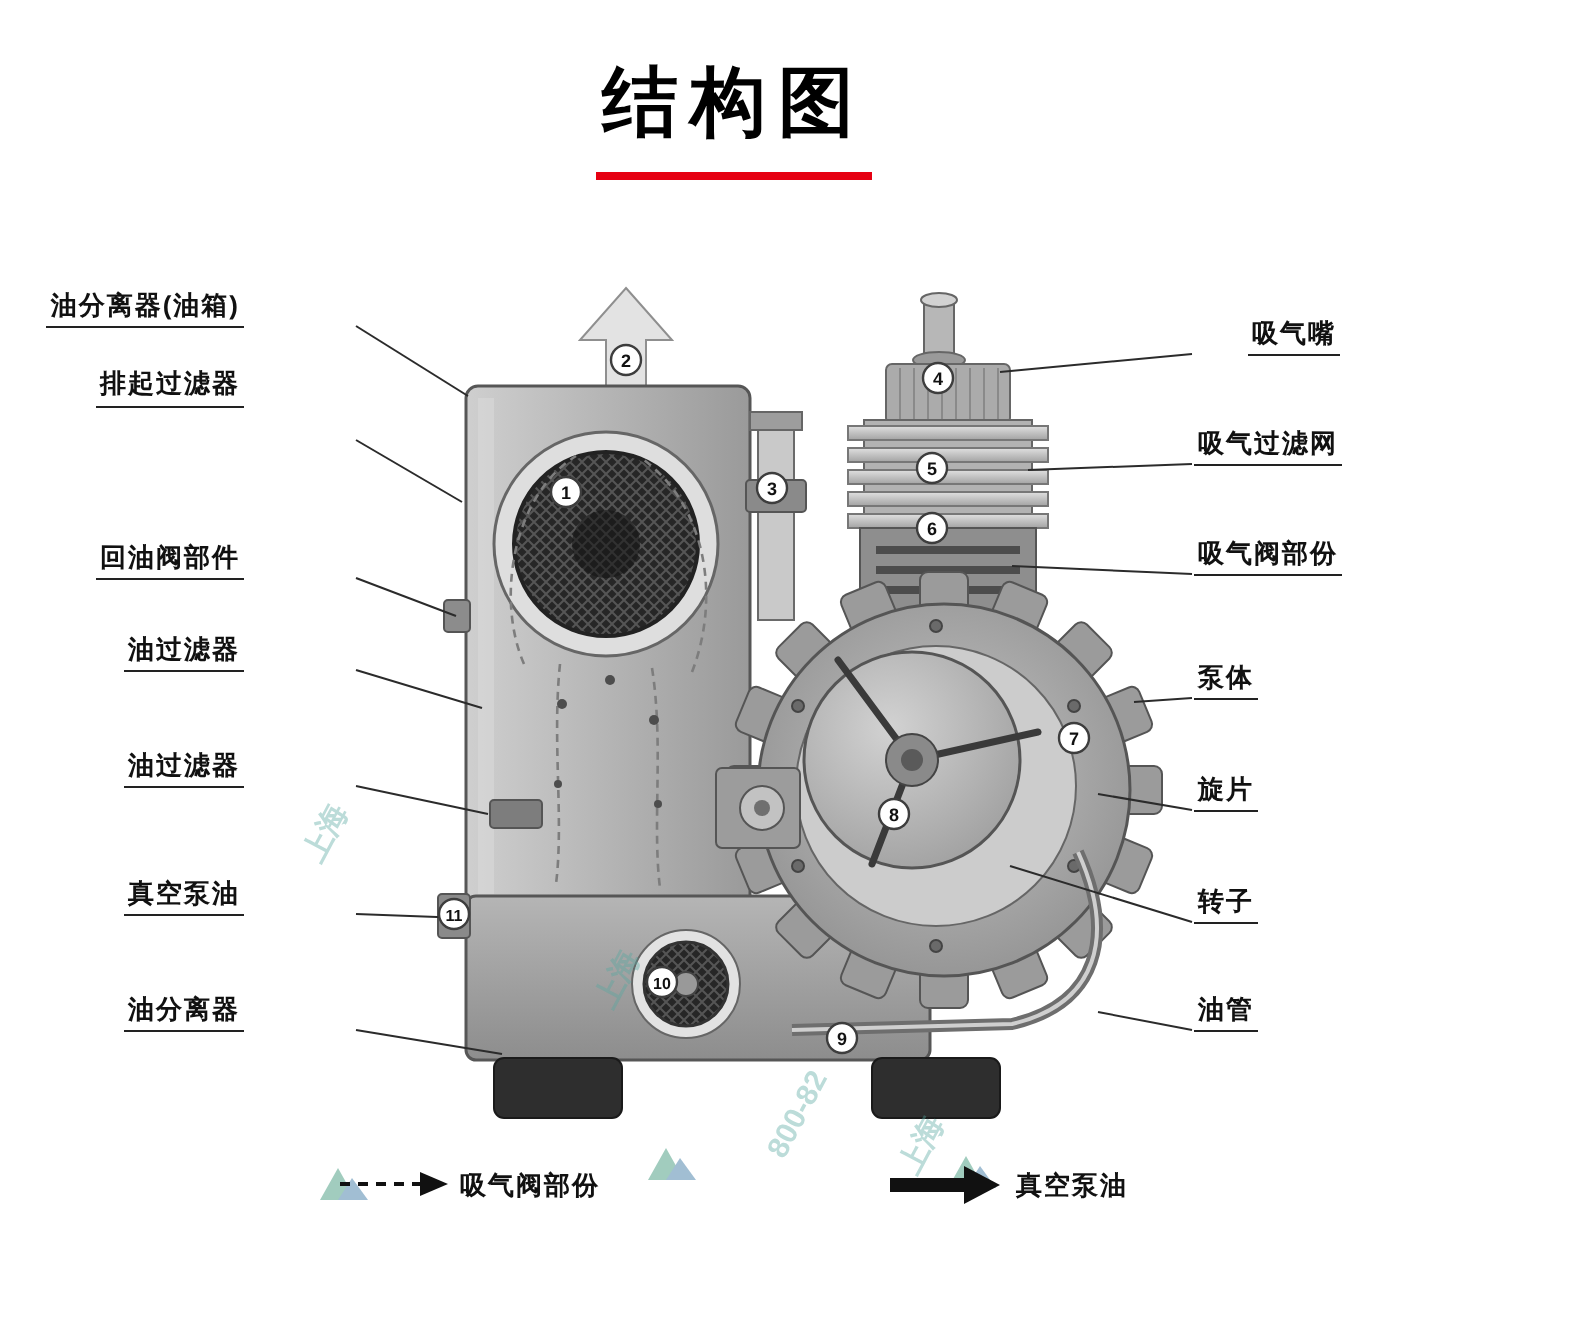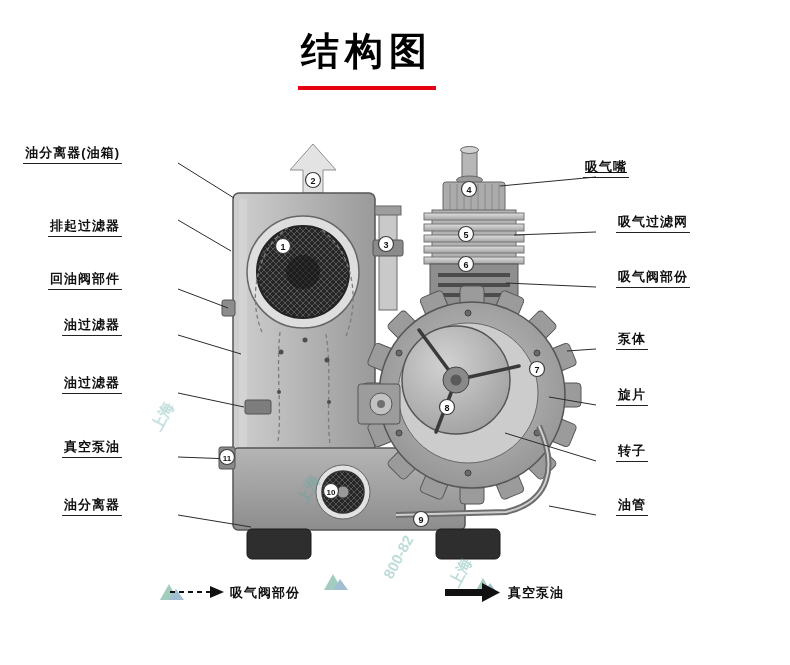--- a/index.html
+++ b/index.html
@@ -3,21 +3,21 @@
 <meta charset="utf-8">
 <style>
   html,body{margin:0;padding:0;background:#fff;}
   .page{position:relative;width:734px;height:665px;background:#fff;overflow:hidden;
         font-family:"Liberation Sans","DejaVu Sans",sans-serif;}
   .title{position:absolute;top:26px;left:0;width:100%;text-align:center;
          font-size:38px;font-weight:700;color:#000;letter-spacing:6px;}
   .title-bar{position:absolute;top:86px;left:50%;transform:translateX(-50%);
          width:138px;height:4px;background:#e60012;}
   .lbl{position:absolute;font-size:13px;font-weight:700;color:#111;letter-spacing:1px;
-       border-bottom:1.5px solid #222;padding:0 2px 4px 2px;white-space:nowrap;line-height:1;margin-left:19px;}
+       border-bottom:1.5px solid #222;padding:0 2px 4px 2px;white-space:nowrap;line-height:1;}
   .lbl-l{text-align:right;}
   .legend-lbl{position:absolute;font-size:13px;font-weight:700;color:#111;
        letter-spacing:1px;white-space:nowrap;line-height:1;}
   svg{position:absolute;top:0;left:0;}
 </style>
 </head>
 <body>
 
 <div class="page">
 
@@ -266,28 +266,28 @@
       <line x1="170" y1="592" x2="210" y2="592" stroke="#111" stroke-width="2" stroke-dasharray="5 4"></line>
       <polygon points="210,586 224,592 210,598" fill="#111"></polygon>
     </g>
     <g>
       <rect x="445" y="589" width="37" height="7" fill="#111"></rect>
       <polygon points="482,583 500,592.5 482,602" fill="#111"></polygon>
     </g>
   </svg>
 
   <div class="lbl lbl-l" style="top:146px;right:612px;">油分离器(油箱)</div>
-  <div class="lbl lbl-l" style="top:219px;right:612px;">排起过滤器</div>
+  <div class="lbl lbl-l" style="top:186px;right:612px;font-family:Liberation Mono, monospace;">排起过滤器</div>
   <div class="lbl lbl-l" style="top:272px;right:612px;">回油阀部件</div>
   <div class="lbl lbl-l" style="top:318px;right:612px;">油过滤器</div>
   <div class="lbl lbl-l" style="top:376px;right:612px;">油过滤器</div>
   <div class="lbl lbl-l" style="top:440px;right:612px;">真空泵油</div>
   <div class="lbl lbl-l" style="top:498px;right:612px;">油分离器</div>
 
-  <div class="lbl" style="top:160px;left:564px;text-decoration:underline;">吸气嘴</div>
+  <div class="lbl" style="top:160px;left:624px;">吸气嘴</div>
   <div class="lbl" style="top:215px;left:597px;">吸气过滤网</div>
   <div class="lbl" style="top:270px;left:597px;">吸气阀部份</div>
   <div class="lbl" style="top:332px;left:597px;">泵体</div>
   <div class="lbl" style="top:388px;left:597px;text-align:right;">旋片</div>
   <div class="lbl" style="top:444px;left:597px;">转子</div>
   <div class="lbl" style="top:498px;left:597px;">油管</div>
 
   <div class="legend-lbl" style="top:586px;left:230px;">吸气阀部份</div>
   <div class="legend-lbl" style="top:586px;left:508px;">真空泵油</div>
 

